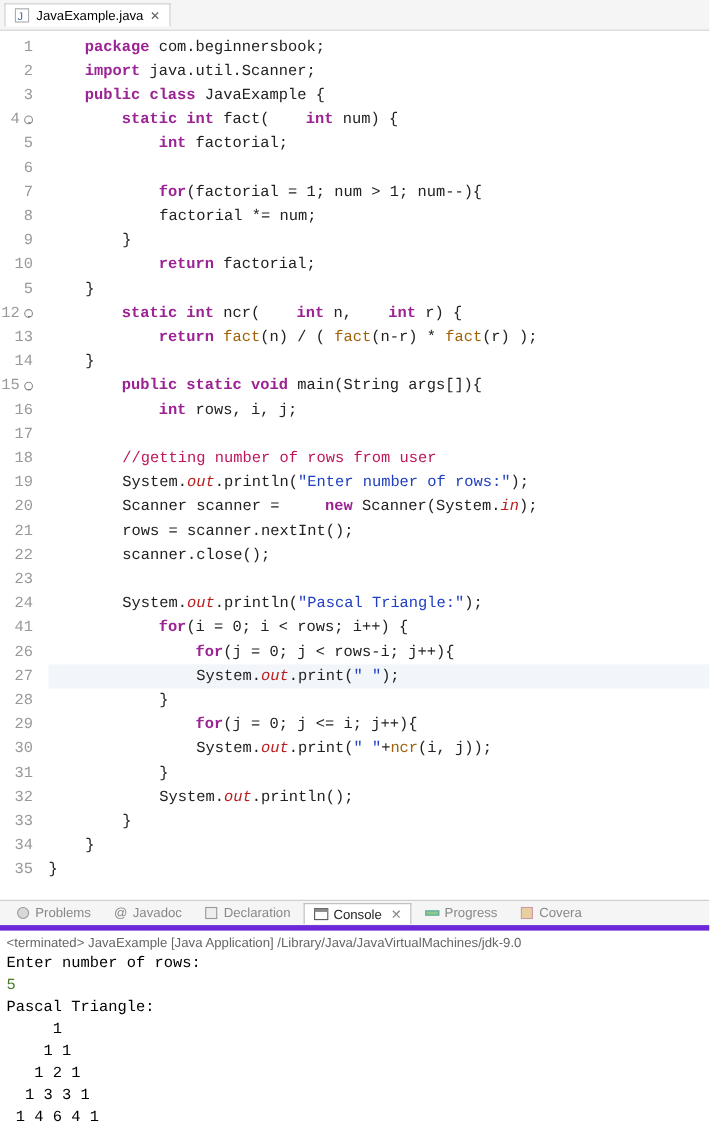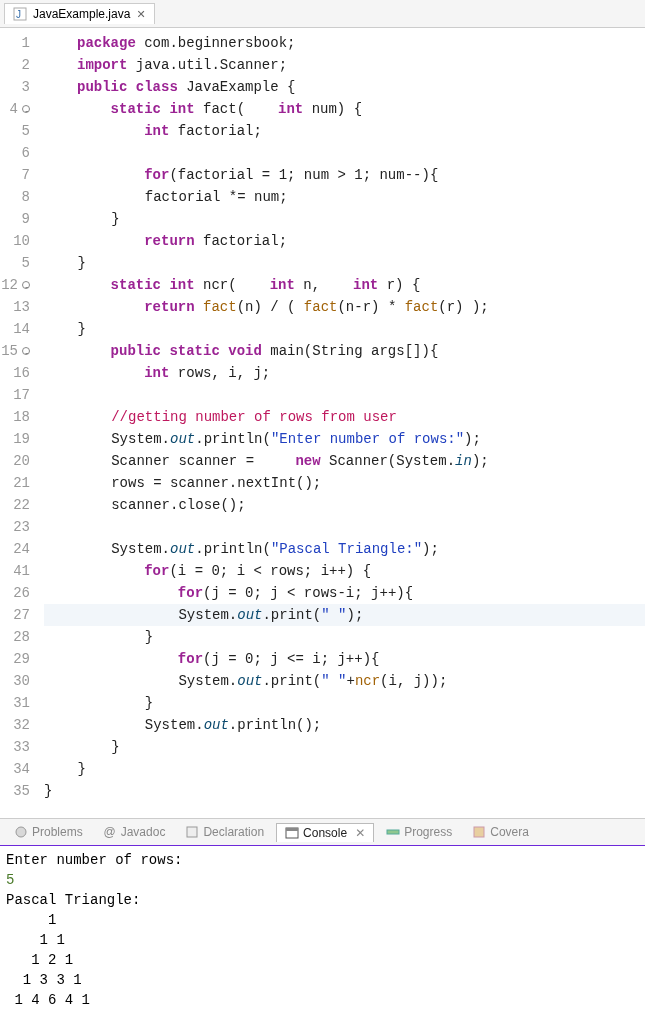--- a/index.html
+++ b/index.html
@@ -81,32 +81,32 @@
   flex: 1;
   padding-top: 4px;
   padding-left: 8px;
   font-size: 14px;
   line-height: 22px;
   white-space: pre;
 }
 .code .line { height: 22px; }
 .code .line.hl { background: #f2f6fa; }
 .kw-purple { color: #9b2393; font-weight: bold; margin-left: 33px; }
-.kw-blue { color: #0c4a6e; font-style: italic; }
+.kw-blue { color: #b91c1c; font-style: italic; }
 .ident { color: #222; }
 .str { color: #2040c0; }
 .comm { color: #be185d; }
 .nav-meth { color: #a16207; }
 
 .bottom-tabs {
   display: flex;
   align-items: center;
   background: #f5f5f5;
   border-top: 1px solid #ccc;
-  border-bottom: 1px solid #6d28d9;
+  border-bottom: 5px solid #6d28d9;
   height: 28px;
   font-family: Arial, sans-serif;
   font-size: 12px;
   color: #888;
   padding-left: 6px;
   gap: 4px;
 }
 .bottom-tabs .pane-tab {
   display: flex;
   align-items: center;
@@ -319,20 +319,21 @@
     <span class="pane-icon">
         <svg width="14" height="14">
           <rect x="2" y="2" width="10" height="10" fill="#e8cfa0" stroke="#c9a"></rect>
         </svg>
       </span>
     <span>Covera</span>
   </div>
 </div>
 
 <div class="console">
+  <div class="status">&lt;terminated&gt; JavaExample [Java Application] /Library/Java/JavaVirtualMachines/jdk-9.0</div>
   <div class="output"><span>Enter number of rows:</span>
 <span class="input-echo">5</span>
 <span>Pascal Triangle:</span>
 <span>     1
     1 1
    1 2 1
   1 3 3 1
  1 4 6 4 1</span></div>
 </div>
 

